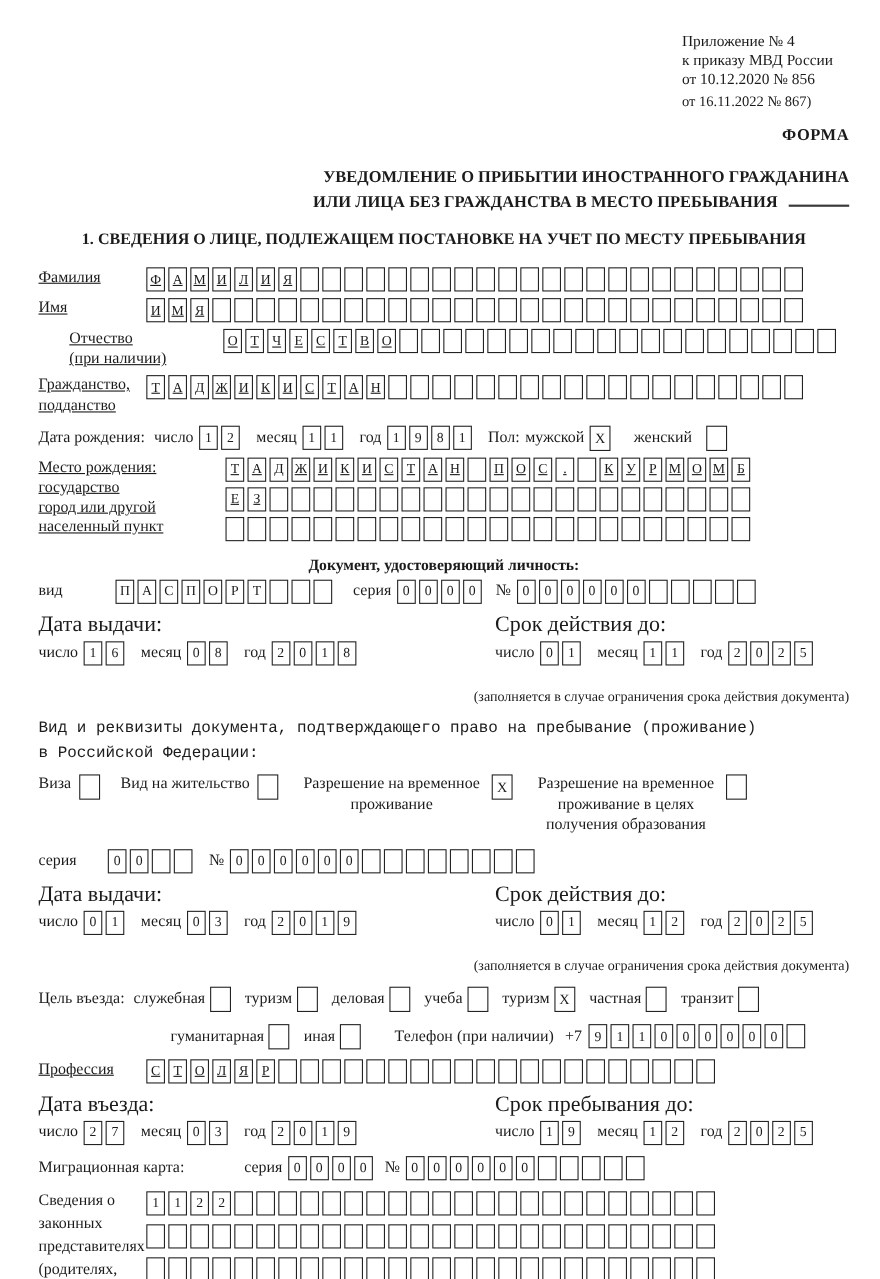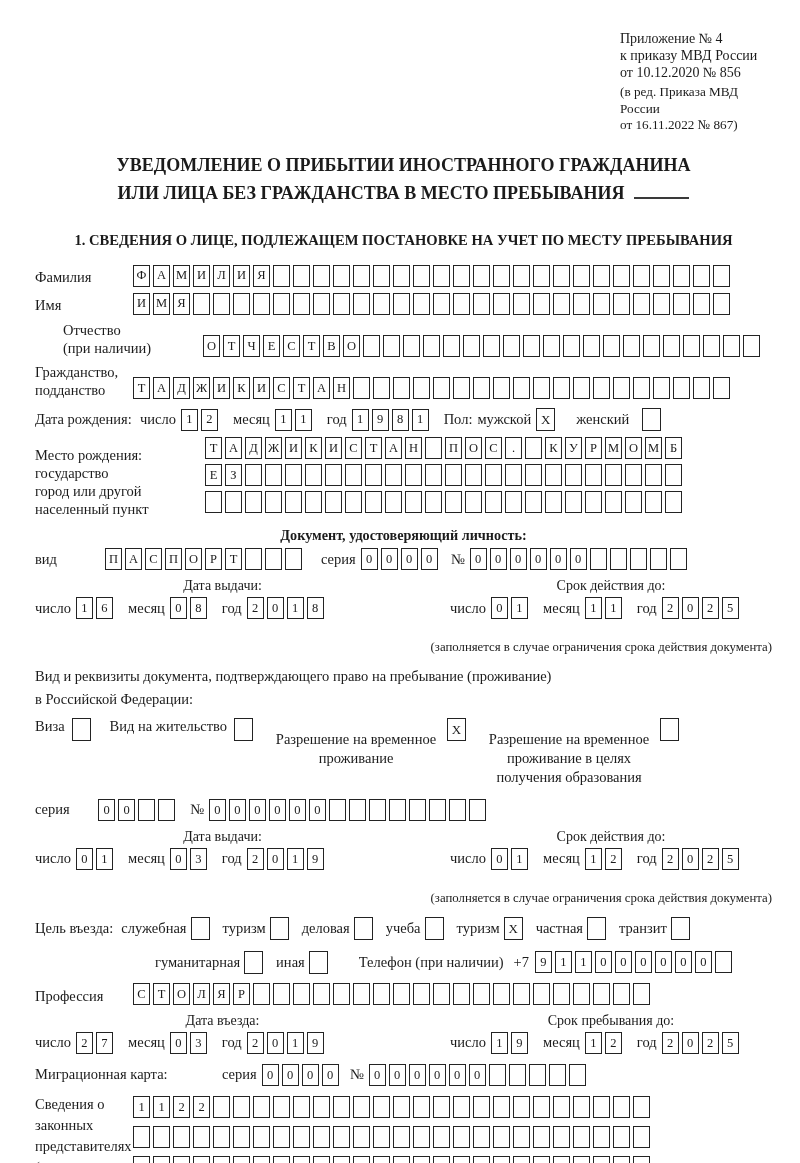--- a/index.html
+++ b/index.html
@@ -6,59 +6,59 @@
   body{width:800px;height:1163px;overflow:hidden;color:#1b1b1b;
        font-family:"Liberation Serif","DejaVu Serif",serif;font-size:14.5px;}
   .page{padding:30px 28px 0 35px;position:relative;}
 
   
   .hdr{margin-left:585px;line-height:1.22;font-size:14px;}
   .hdr .amend{font-size:13.2px;margin-top:3px;line-height:1.25;}
   .forma{font-weight:bold;text-align:right;margin-top:14px;font-size:15px;letter-spacing:.5px;}
 
   
-  .title{text-align:center;font-weight:bold;font-size:18px;margin-top:18px;line-height:1.55;}
+  .title{text-align:right;font-weight:bold;font-size:15px;margin-top:18px;line-height:1.55;}
   .blank-line{display:inline-block;width:55px;border-bottom:2.2px solid #3a3a3a;margin-left:10px;vertical-align:baseline;}
 
-  .sec-heading{text-align:center;font-weight:bold;font-size:14.6px;margin-top:24px;margin-bottom:16px;}
+  .sec-heading{text-align:center;font-weight:bold;font-size:14.6px;margin-top:14px;margin-bottom:16px;}
 
   
   .cells{display:inline-flex;flex-wrap:nowrap;}
   .cell{width:15px;height:20px;border:1.6px solid #232323;margin-right:3px;
         display:inline-flex;align-items:center;justify-content:center;
         font-size:12.5px;line-height:1;flex-shrink:0;background:#fff;}
   .checkbox .cell{width:17px;height:21px;font-size:13px;}
 
-  .row{display:flex;align-items:flex-end;margin-top:6px;}
+  .row{display:flex;align-items:flex-start;margin-top:6px;text-decoration:underline;}
   .lbl{flex-shrink:0;line-height:1.25;}
   .w98{width:98px;} .w140{width:140px;margin-left:28px;} .w170{width:170px;}
   .stack > .cells{margin-bottom:5px;}
   .stack{display:flex;flex-direction:column;}
 
   .inline-row{display:flex;align-items:center;margin-top:9px;}
   .inline-row .t{margin-right:5px;}
   .inline-row .gap{margin-right:12px;}
 
   .doc-heading{text-align:center;font-weight:bold;font-size:14.2px;margin-top:9px;margin-bottom:2px;}
 
   .dates-row{display:flex;margin-top:8px;}
   .dc-left{width:375px;}
   .dc-right{flex:1;padding-left:40px;}
-  .dates-title{text-align:center;font-size:14px;margin-bottom:3px;}
+  .dates-title{font-size:20px;margin-bottom:3px;}
   .date-line{display:flex;align-items:center;}
   .date-line .t{margin-right:5px;}
   .date-line .gap{margin-right:12px;}
   .note-line{text-align:right;font-size:12.8px;margin-top:21px;white-space:nowrap;}
 
-  .intro{margin-top:10px;line-height:1.6;}
+  .intro{margin-top:10px;line-height:1.6;font-family:Liberation Mono, monospace;}
   .permit-options{display:flex;margin-top:6px;align-items:flex-start;}
   .popt{display:flex;align-items:flex-start;margin-right:16px;}
   .popt .plabel{line-height:1.3;}
   .popt .cells{margin-left:7px;margin-top:1px;}
-  .p34{width:168px;text-align:center;margin-top:13px;}
+  .p34{width:168px;text-align:center;}
 
   .purpose-line{display:flex;align-items:center;margin-top:11px;flex-wrap:nowrap;}
   .purpose-line .plabel{margin-right:4px;}
   .purpose-line .cells{margin-right:10px;}
   .purpose-line .lead{margin-right:8px;}
   .purpose2{margin-left:120px;}
   .phone-label{margin-left:18px;margin-right:10px;}
   .phone-prefix{margin-right:6px;}
 
   .legal{display:flex;margin-top:8px;}
@@ -67,25 +67,25 @@
 </head>
 <body>
 
 <div class="page">
 
   <div class="hdr">
     <div>Приложение № 4</div>
     <div>к приказу МВД России</div>
     <div>от 10.12.2020 № 856</div>
     <div class="amend">
-      <div>(в ред. Приказа МВД России</div>
       <div>от 16.11.2022 № 867)</div>
     </div>
   </div>
 
+  <div class="forma">ФОРМА</div>
 
   <div class="title">
     <div>УВЕДОМЛЕНИЕ О ПРИБЫТИИ ИНОСТРАННОГО ГРАЖДАНИНА</div>
     <div>
       <span>ИЛИ ЛИЦА БЕЗ ГРАЖДАНСТВА В МЕСТО ПРЕБЫВАНИЯ</span><span class="blank-line"></span>
     </div>
   </div>
 
   <div class="sec-heading">1. СВЕДЕНИЯ О ЛИЦЕ, ПОДЛЕЖАЩЕМ ПОСТАНОВКЕ НА УЧЕТ ПО МЕСТУ ПРЕБЫВАНИЯ</div>
 

